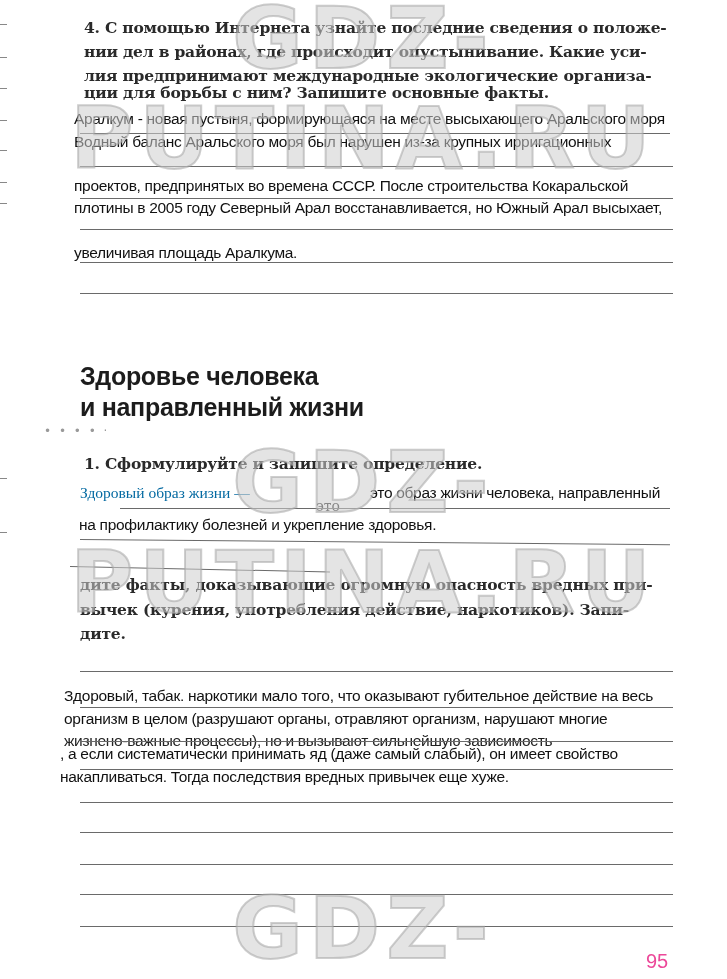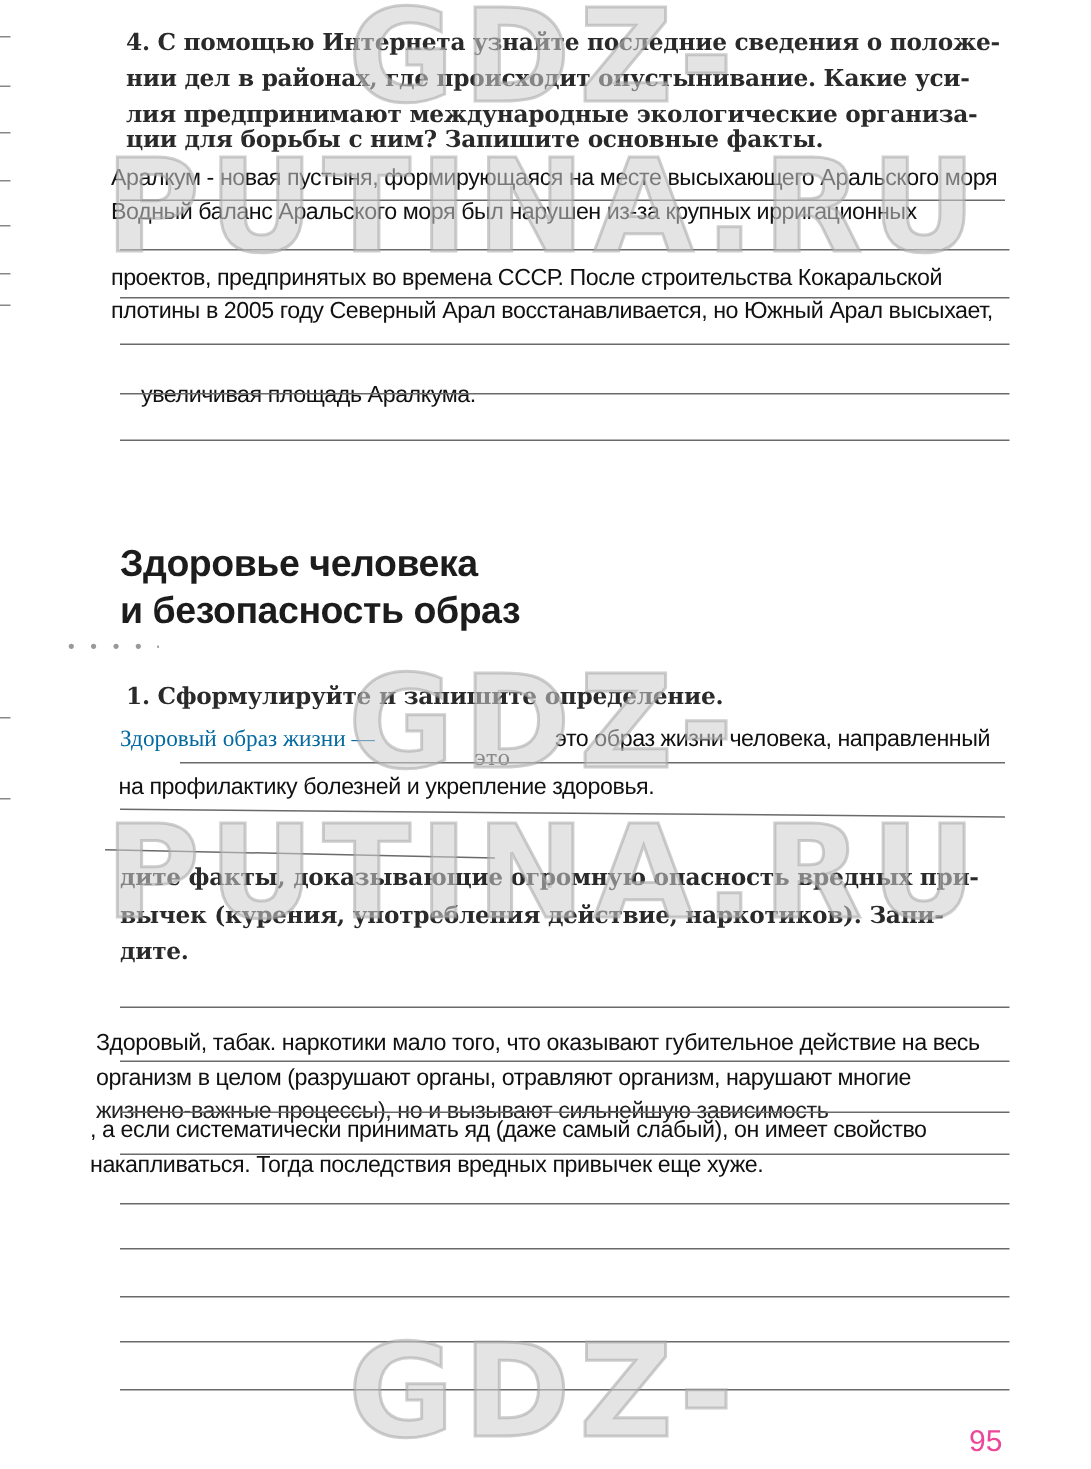--- a/index.html
+++ b/index.html
@@ -57,28 +57,28 @@
   <div class="abs print" style="left:84px; top:82px; top:83px;">ции для борьбы с ним? Запишите основные факты.</div>
 
   <div class="abs hand" style="left:74px; top:110px;">Аралкум - новая пустыня, формирующаяся на месте высыхающего Аральского моря</div>
   <div class="rule" style="top:133px; width:590px;"></div>
   <div class="abs hand" style="left:74px; top:133px;">Водный баланс Аральского моря был нарушен из-за крупных ирригационных</div>
   <div class="rule" style="top:166px;"></div>
   <div class="abs hand" style="left:74px; top:177px;">проектов, предпринятых во времена СССР. После строительства Кокаральской</div>
   <div class="rule" style="top:198px;"></div>
   <div class="abs hand" style="left:74px; top:199px;">плотины в 2005 году Северный Арал восстанавливается, но Южный Арал высыхает,</div>
   <div class="rule" style="top:229px;"></div>
-  <div class="abs hand" style="left:74px; top:255px;margin-left:20px;">увеличивая площадь Аралкума.</div>
+  <div class="abs hand" style="left:74px; top:244px;">увеличивая площадь Аралкума.</div>
   <div class="rule" style="top:262px;"></div>
   <div class="rule" style="top:293px;"></div>
 </div>
 
 <div>
   <div class="abs heading" style="left:80px; top:361px;">Здоровье человека</div>
-  <div class="abs heading" style="left:80px; top:392px;">и безопасность образ</div>
+  <div class="abs heading" style="left:80px; top:392px;">и направленный жизни</div>
   <div class="abs dots" style="left:44px; top:424px;">• • • • ·</div>
 </div>
 
 <div>
   <div class="abs print" style="left:84px; top:454px;text-align:right;">1. Сформулируйте и запишите определение.</div>
   <div class="abs" style="left:80px; top:484px; font-family:Liberation Serif, serif; font-size:15.5px; color:#0369a1;">Здоровый образ жизни —</div>
   <div class="abs" style="left:316px; top:498px; font-family:'DejaVu Serif',serif; font-size:14px; color:#333;">это</div>
   <div class="abs hand" style="left:370px; top:484px;">это образ жизни человека, направленный</div>
   <div class="rule" style="top:508px; left:120px; width:550px;"></div>
   <div class="abs hand" style="left:79px; top:516px;">на профилактику болезней и укрепление здоровья.</div>

